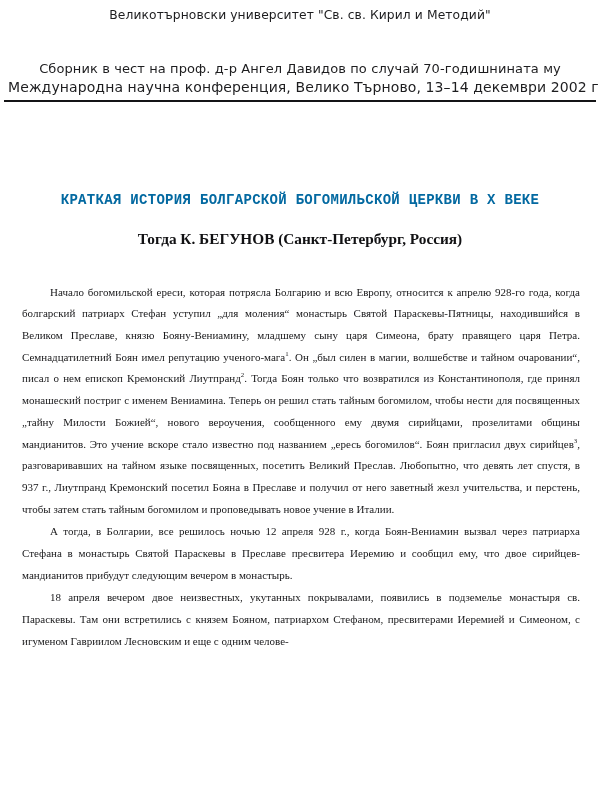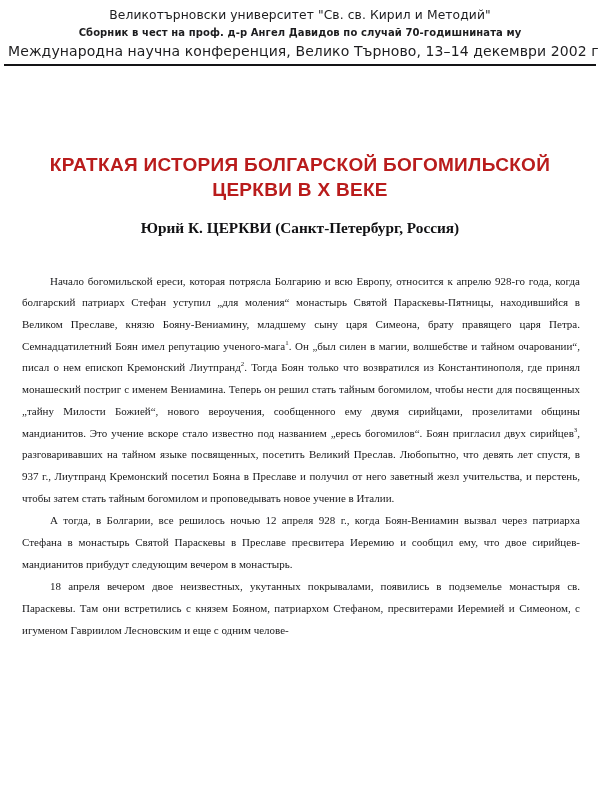--- a/index.html
+++ b/index.html
@@ -31,42 +31,42 @@
   }
   .runhead-line {
     font-family: "DejaVu Sans", "Liberation Sans", sans-serif;
     font-size: 12.4px;
     line-height: 18.2px;
     letter-spacing: 0.1px;
     color: #1d1d1f;
     white-space: nowrap;
   }
   .runhead-line.l1 { font-size: 12.3px; }
-  .runhead-line.l2 { font-weight: bold; font-size: 10px; }
+  .runhead-line.l2 { font-weight: normal; font-size: 13px; margin-top: 36px; }
   .runhead-line.l3 { font-size: 14px; }
 
   .rule {
     margin: 3px 4px 0 4px;
     border: 0;
     border-top: 2.2px solid #141416;
     height: 0;
   }
 
   
   .titleblock {
     margin-top: 86px;
     text-align: center;
   }
   .doc-title {
-    font-family: Liberation Sans, sans-serif;
+    font-family: Liberation Mono, monospace;
     font-weight: bold;
-    font-size: 19px;
+    font-size: 14px;
     line-height: 25px;
     letter-spacing: 0.3px;
-    color: #b91c1c;
+    color: #0369a1;
     margin: 0 30px;
   }
   .byline {
     font-family: "Liberation Serif", "DejaVu Serif", serif;
     font-weight: bold;
     font-size: 15.3px;
     line-height: 22px;
     margin-top: 15px;
     color: #111113;
   }
@@ -101,21 +101,21 @@
   <div class="runhead">
     <div class="runhead-line l1">Великотърновски университет "Св. св. Кирил и Методий"</div>
     <div class="runhead-line l2">Сборник в чест на проф. д-р Ангел Давидов по случай 70-годишнината му</div>
     <div class="runhead-line l3">Международна научна конференция, Велико Търново, 13–14 декември 2002 г.</div>
   </div>
 
   <hr class="rule">
 
   <div class="titleblock">
     <div class="doc-title">КРАТКАЯ ИСТОРИЯ БОЛГАРСКОЙ БОГОМИЛЬСКОЙ ЦЕРКВИ В X ВЕКЕ</div>
-    <div class="byline">Юрий К. ЦЕРКВИ (Санкт-Петербург, Россия)</div>
+    <div class="byline">Тогда К. БЕГУНОВ (Санкт-Петербург, Россия)</div>
   </div>
 
   <div class="body">
 
     <p><span>Начало богомильской ереси, которая потрясла Болгарию и всю Европу, относится к апрелю 928-го года, когда болгарский патриарх Стефан уступил „для моления“ монастырь Святой Параскевы-Пятницы, находившийся в Великом Преславе, князю Бояну-Вениамину, младшему сыну царя Симеона, брату правящего царя Петра. Семнадцатилетний Боян имел репутацию ученого-мага</span><sup>1</sup><span>. Он „был силен в магии, волшебстве и тайном очаровании“, писал о нем епископ Кремонский Лиутпранд</span><sup>2</sup><span>. Тогда Боян только что возвратился из Константинополя, где принял монашеский постриг с именем Вениамина. Теперь он решил стать тайным богомилом, чтобы нести для посвященных „тайну Милости Божией“, нового вероучения, сообщенного ему двумя сирийцами, прозелитами общины мандианитов. Это учение вскоре стало известно под названием „ересь богомилов“. Боян пригласил двух сирийцев</span><sup>3</sup><span>, разговаривавших на тайном языке посвященных, посетить Великий Преслав. Любопытно, что девять лет спустя, в 937 г., Лиутпранд Кремонский посетил Бояна в Преславе и получил от него заветный жезл учительства, и перстень, чтобы затем стать тайным богомилом и проповедывать новое учение в Италии.</span></p>
 
     <p>А тогда, в Болгарии, все решилось ночью 12 апреля 928 г., когда Боян-Вениамин вызвал через патриарха Стефана в монастырь Святой Параскевы в Преславе пресвитера Иеремию и сообщил ему, что двое сирийцев-мандианитов прибудут следующим вечером в монастырь.</p>
 
     <p>18 апреля вечером двое неизвестных, укутанных покрывалами, появились в подземелье монастыря св. Параскевы. Там они встретились с князем Бояном, патриархом Стефаном, пресвитерами Иеремией и Симеоном, с игуменом Гавриилом Лесновским и еще с одним челове-</p>
 

